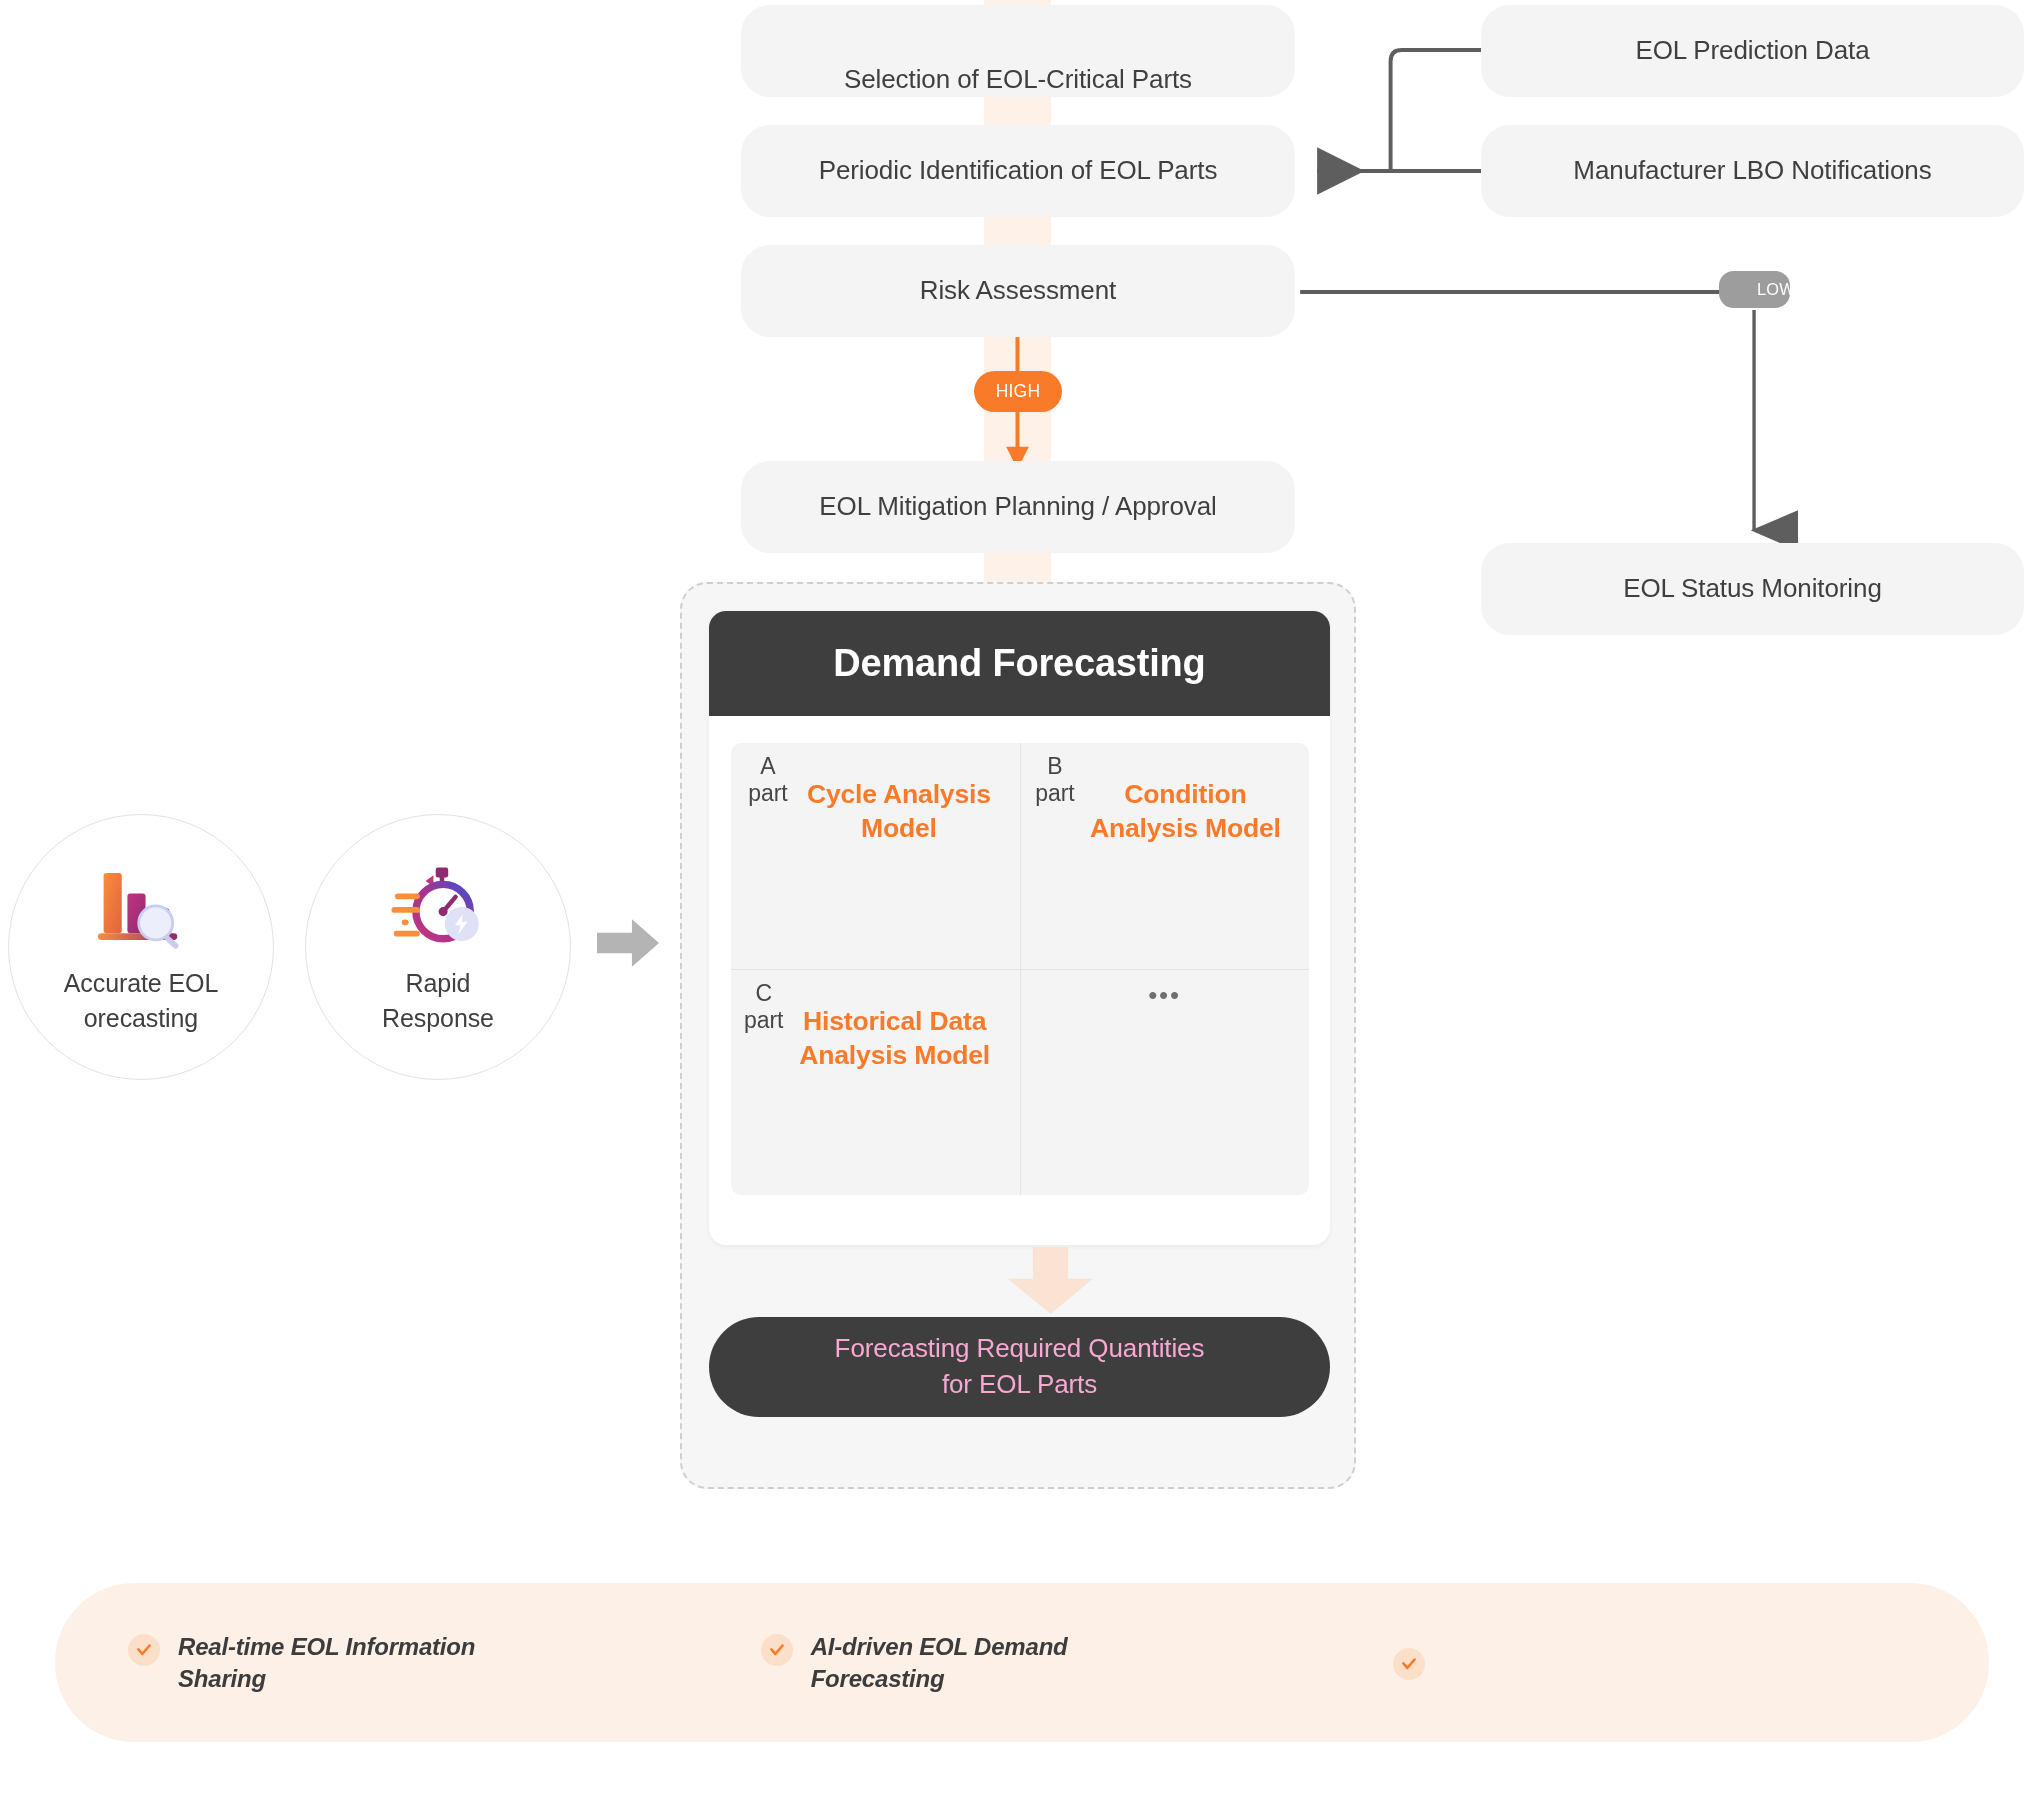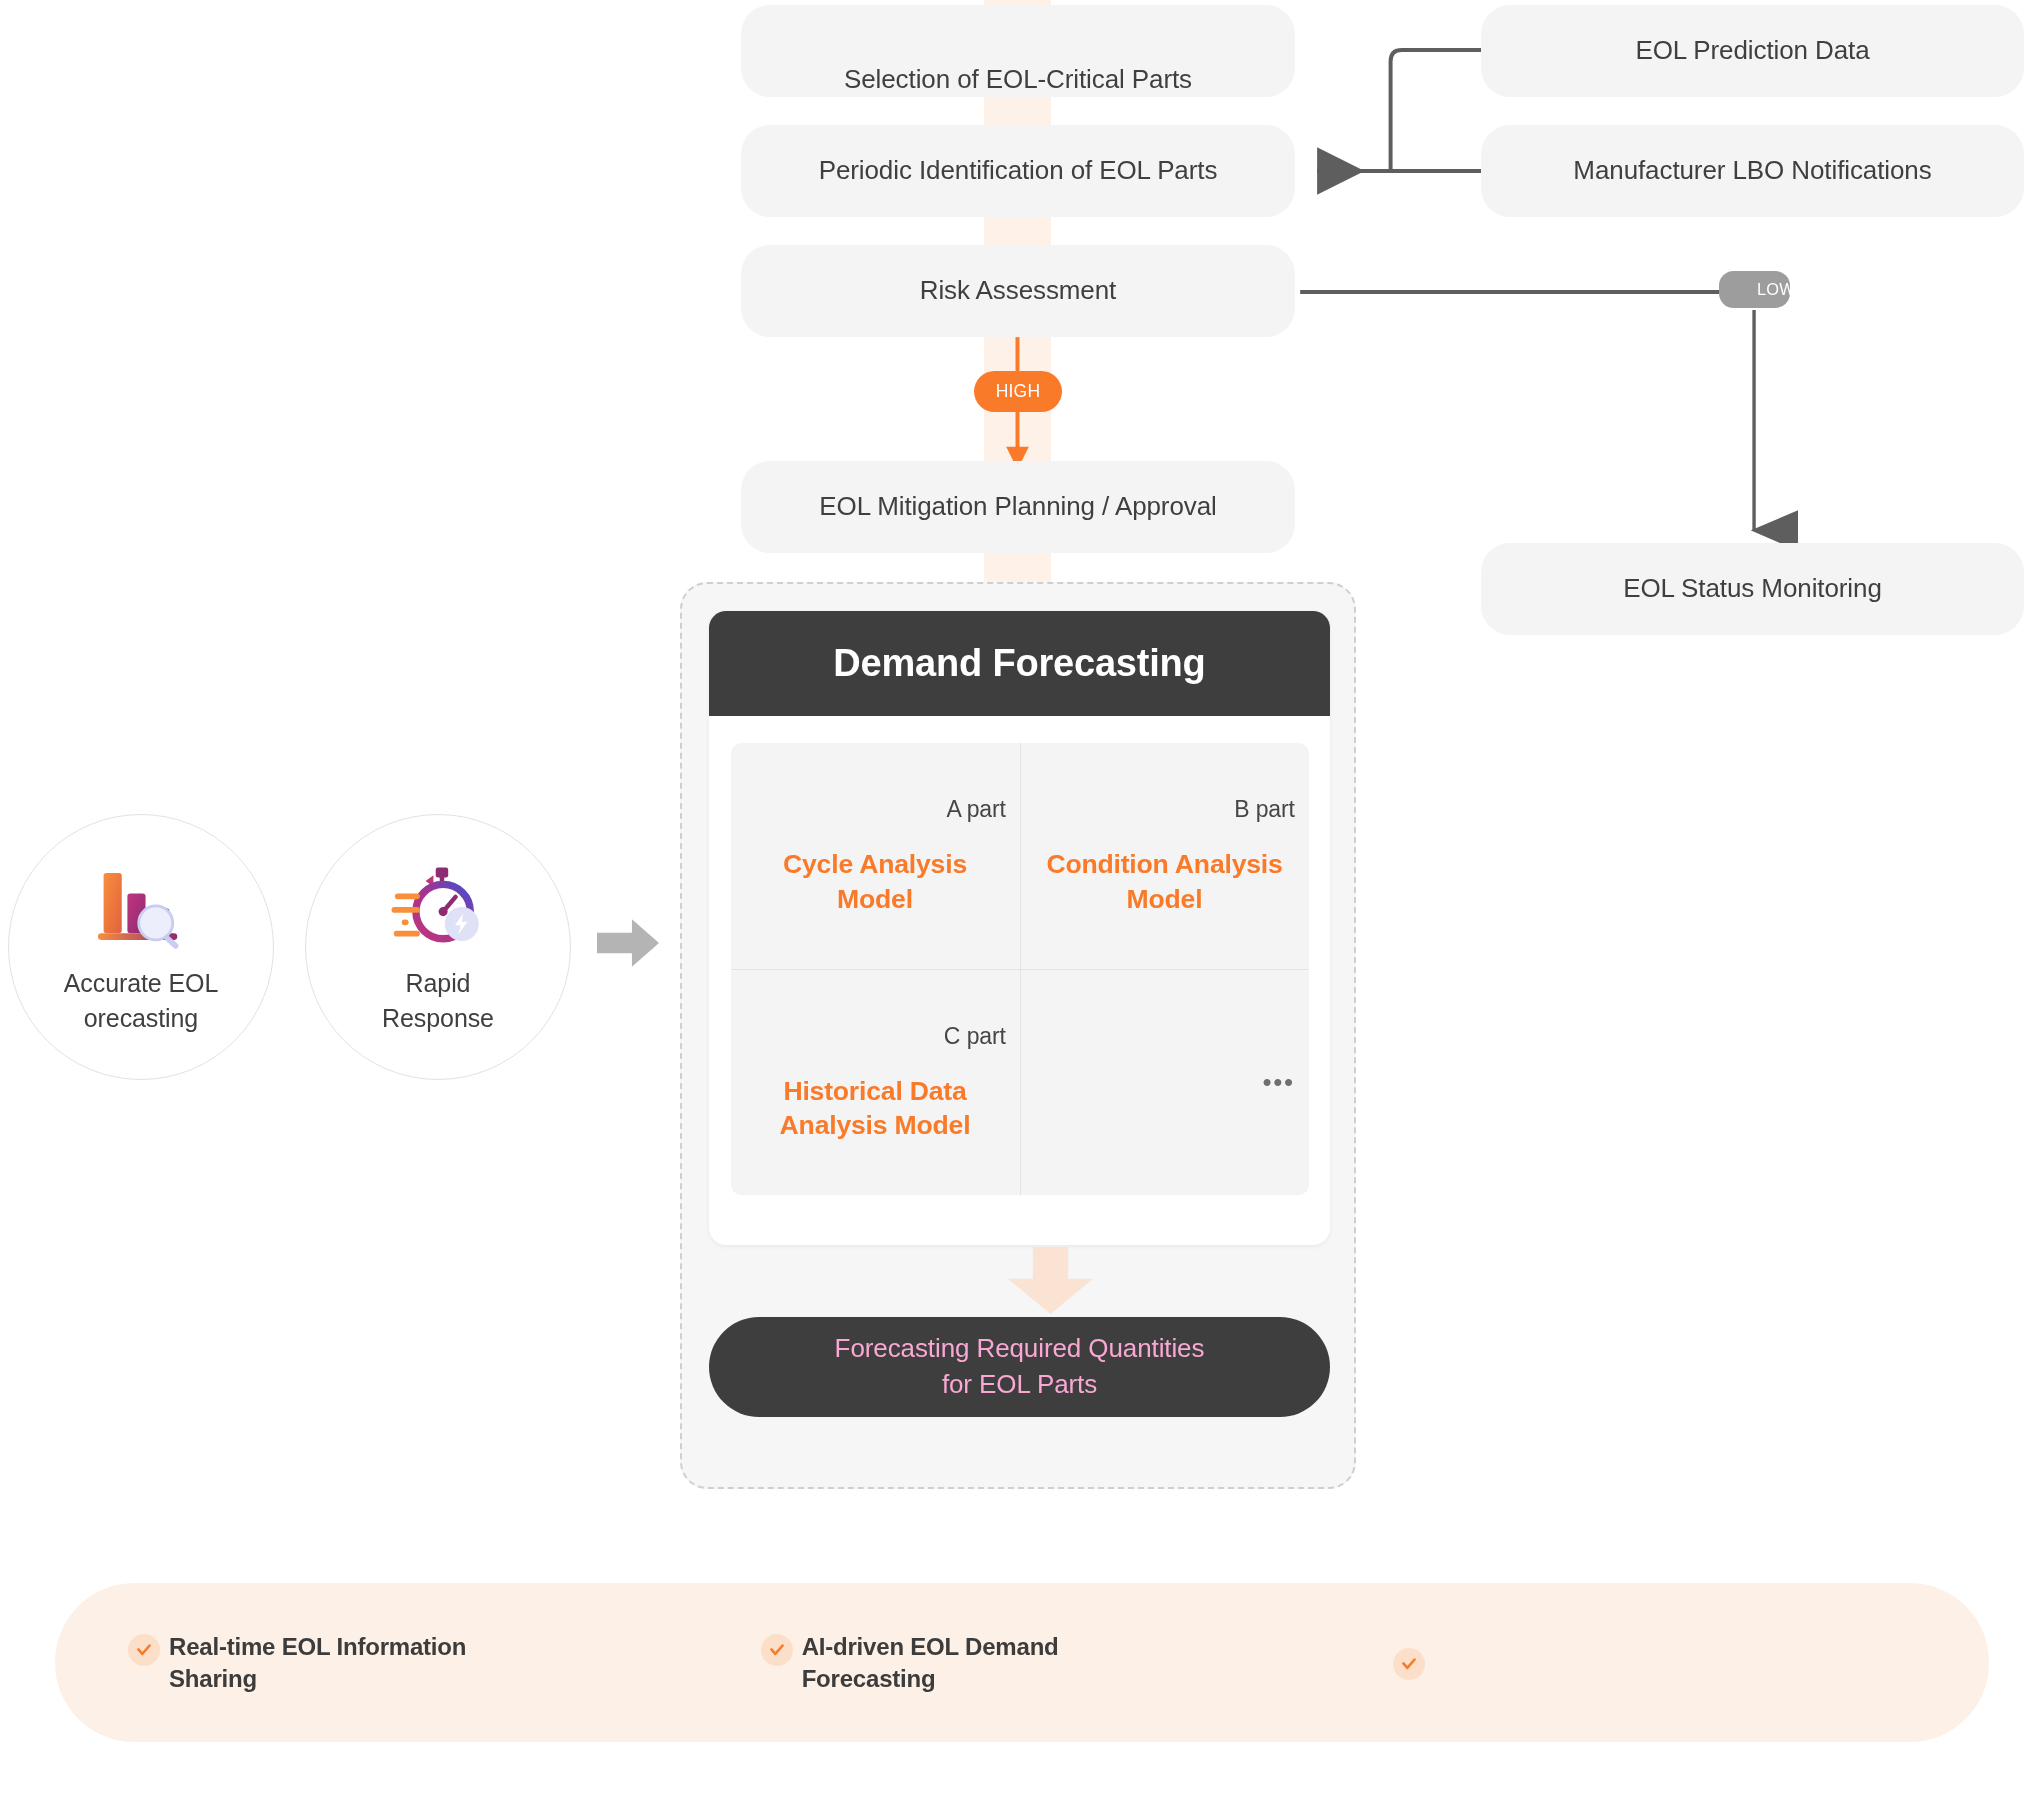--- a/index.html
+++ b/index.html
@@ -77,21 +77,21 @@
     align-items: center; justify-content: center;
     color: #ffffff; font-size: 38px; font-weight: bold; letter-spacing: -0.2px;
   }
   .quad-wrap { padding: 27px 21.5px 22.6px 21.5px; }
   .quad {
     display: grid; grid-template-columns: 1fr 1fr; grid-template-rows: 1fr 1fr;
     background: #f4f4f4; border-radius: 10.2px; overflow: hidden;
     height: 452px;
   }
   .cell {
-    display: flex; flex-direction: column; align-items: flex-end; justify-content: center;
+    display: flex; flex-direction: row; align-items: flex-start; justify-content: center;
     text-align: center; padding: 10.2px 13.6px;
   }
   .cell + .cell { border-left: 1.1px solid #e4e4e4; }
   .quad .cell:nth-child(3), .quad .cell:nth-child(4) { border-top: 1.1px solid #e4e4e4; }
   .quad .cell:nth-child(3) { border-left: none; }
   .cell-label { font-size: 23px; color: #464646; letter-spacing: -0.1px; }
   .cell-model {
     margin-top: 24px; font-size: 26.6px; font-weight: bold; color: #f97a28;
     line-height: 1.28; letter-spacing: -0.2px;
   }
@@ -106,23 +106,23 @@
   }
   .fat-arrow { position: absolute; left: 326px; top: 663px; z-index: 6; }
 
   
   .banner {
     position: absolute; left: 55px; top: 1583px; width: 1934px; height: 159px;
     background: #fdf0e7; border-radius: 79px; z-index: 4;
     display: flex; align-items: center;
   }
   .feature {
-    display: flex; align-items: flex-start; gap: 9px;
+    display: flex; align-items: flex-start; gap: 18px;
     font-size: 24px; font-weight: bold; color: #3c3c3c;
-    line-height: 1.32; letter-spacing: -0.2px;
+    line-height: 1.32; letter-spacing: -0.2px; font-style: italic;
   }
   .feature:nth-child(1) { margin-left: 73px; width: 622px; }
   .feature:nth-child(2) { margin-left: 14px; width: 622px; }
   .feature:nth-child(3) { margin-left: 14px; width: 599px; }
   .check-circle {
     flex: 0 0 auto; width: 32px; height: 32px; border-radius: 50%;
     background: #fcdfc9; display: flex; align-items: center; justify-content: center;
     margin-top: 3.4px;
   }
 </style>

